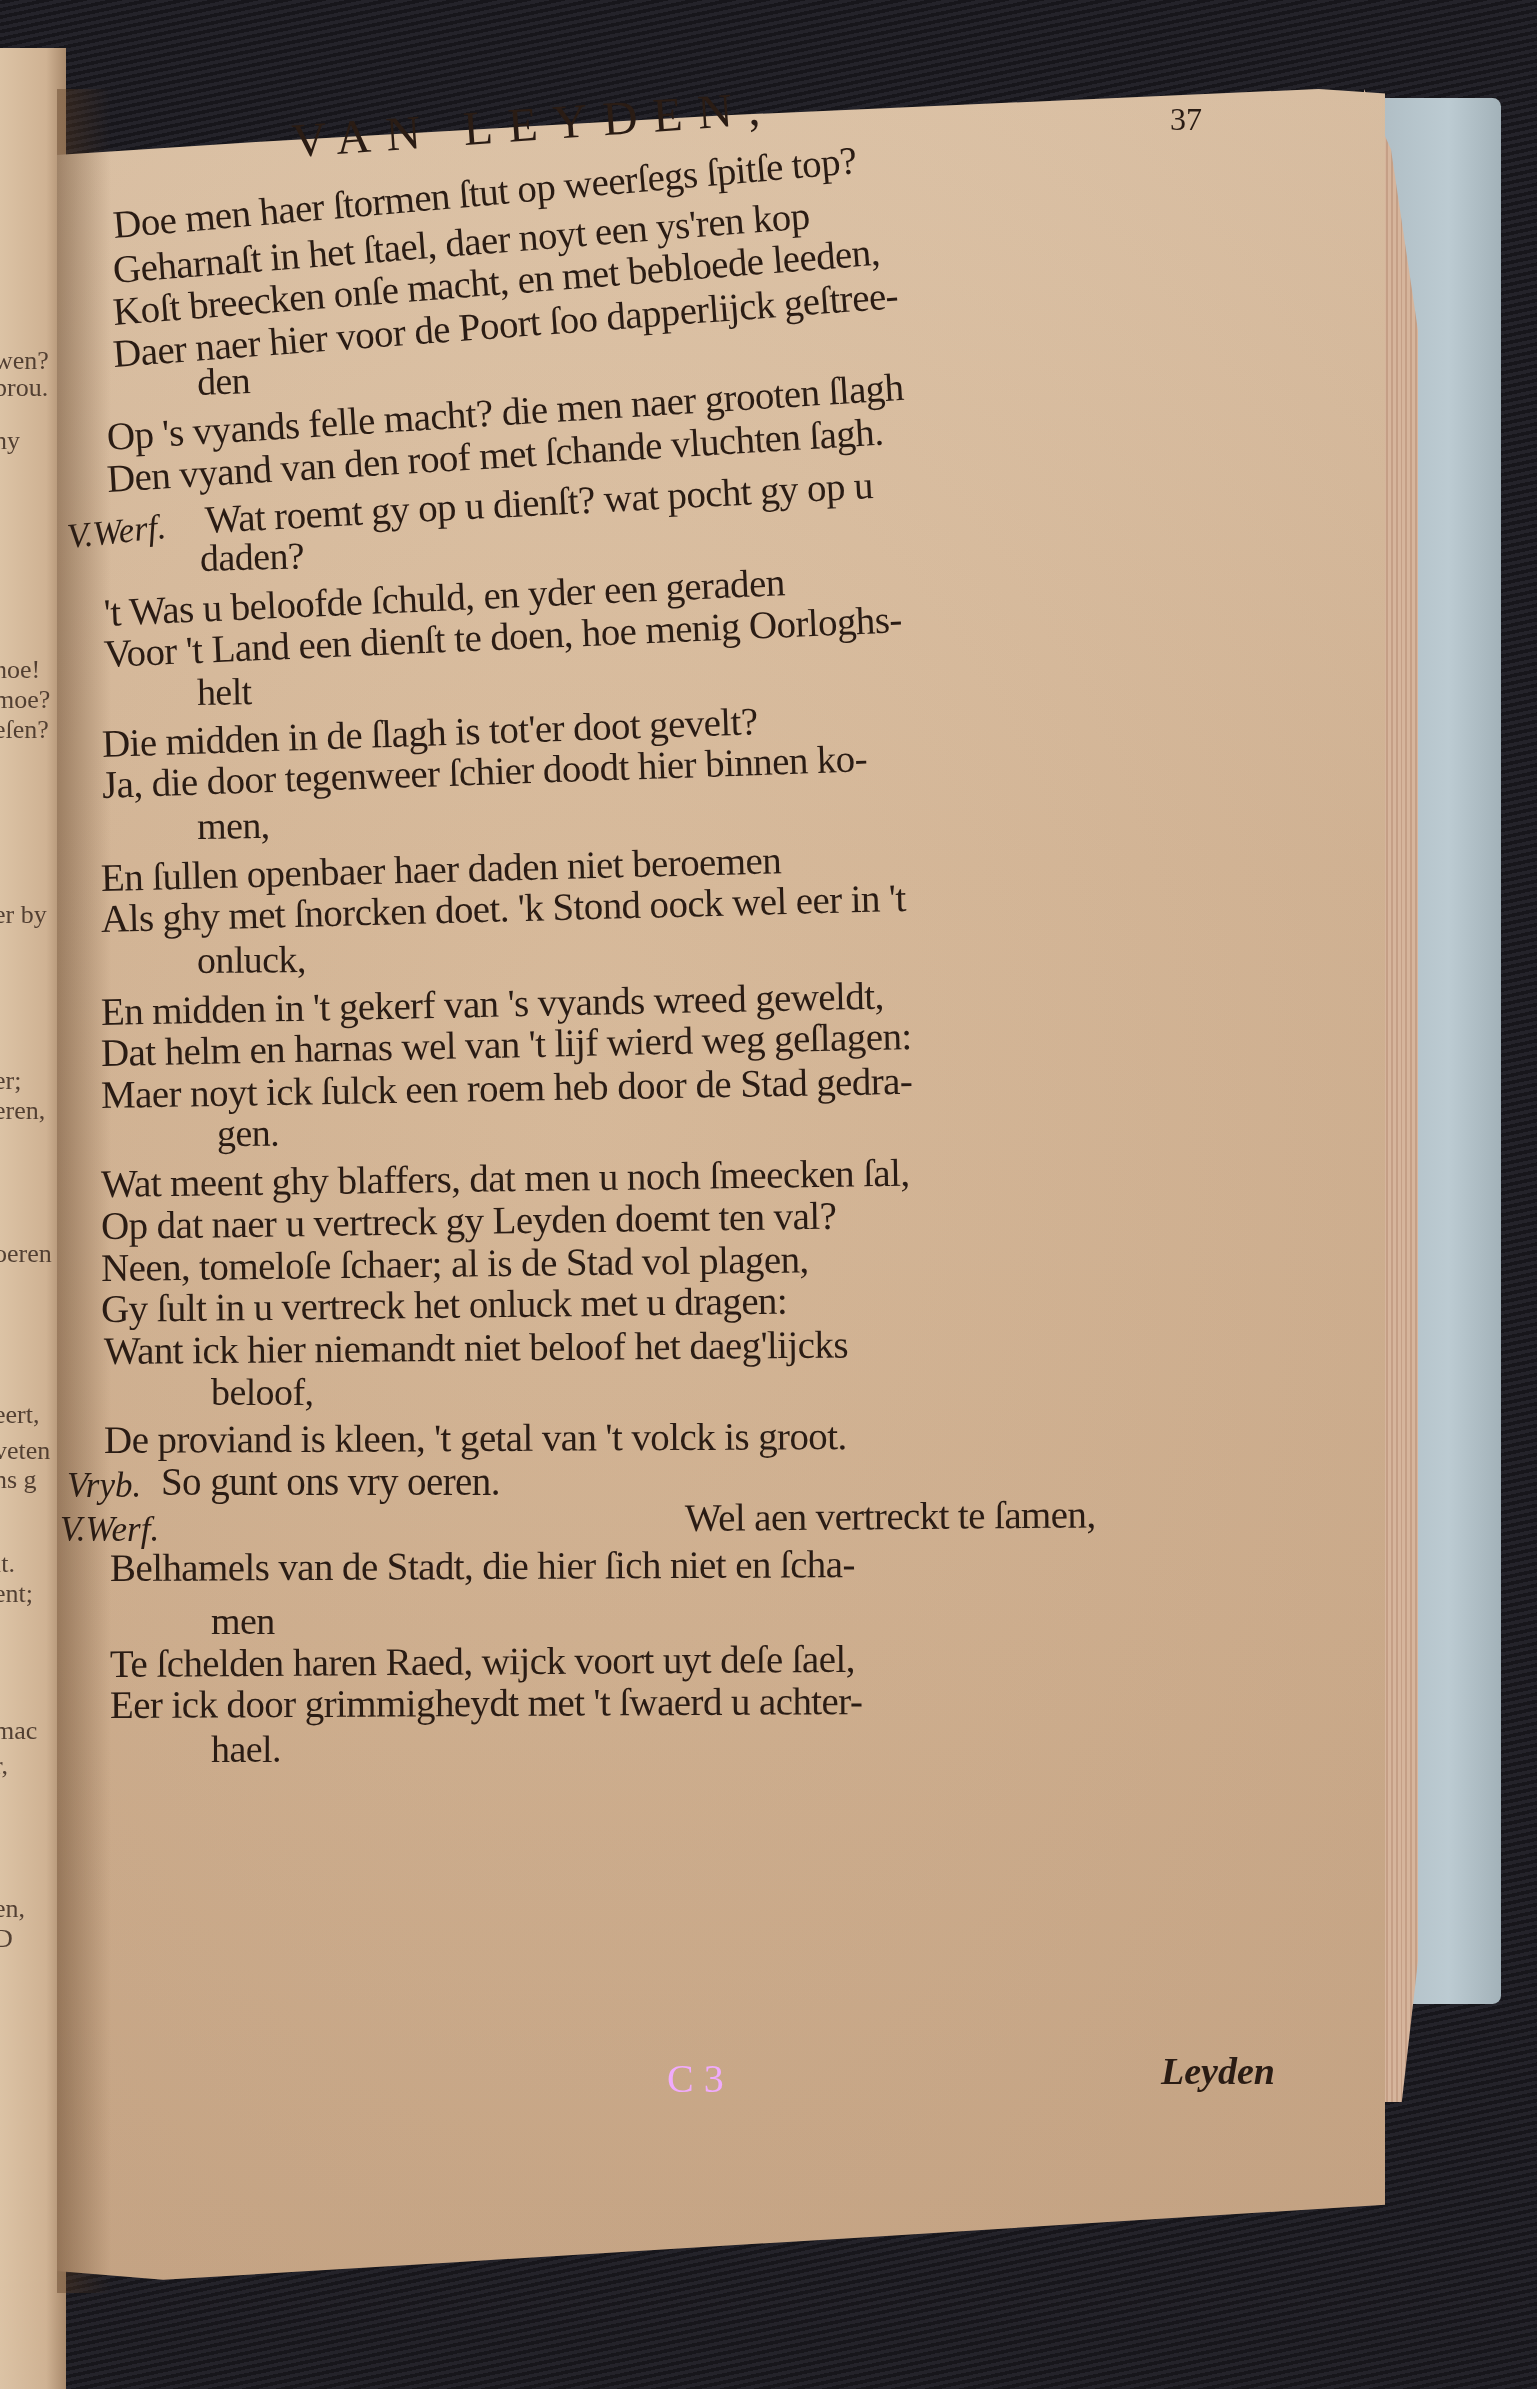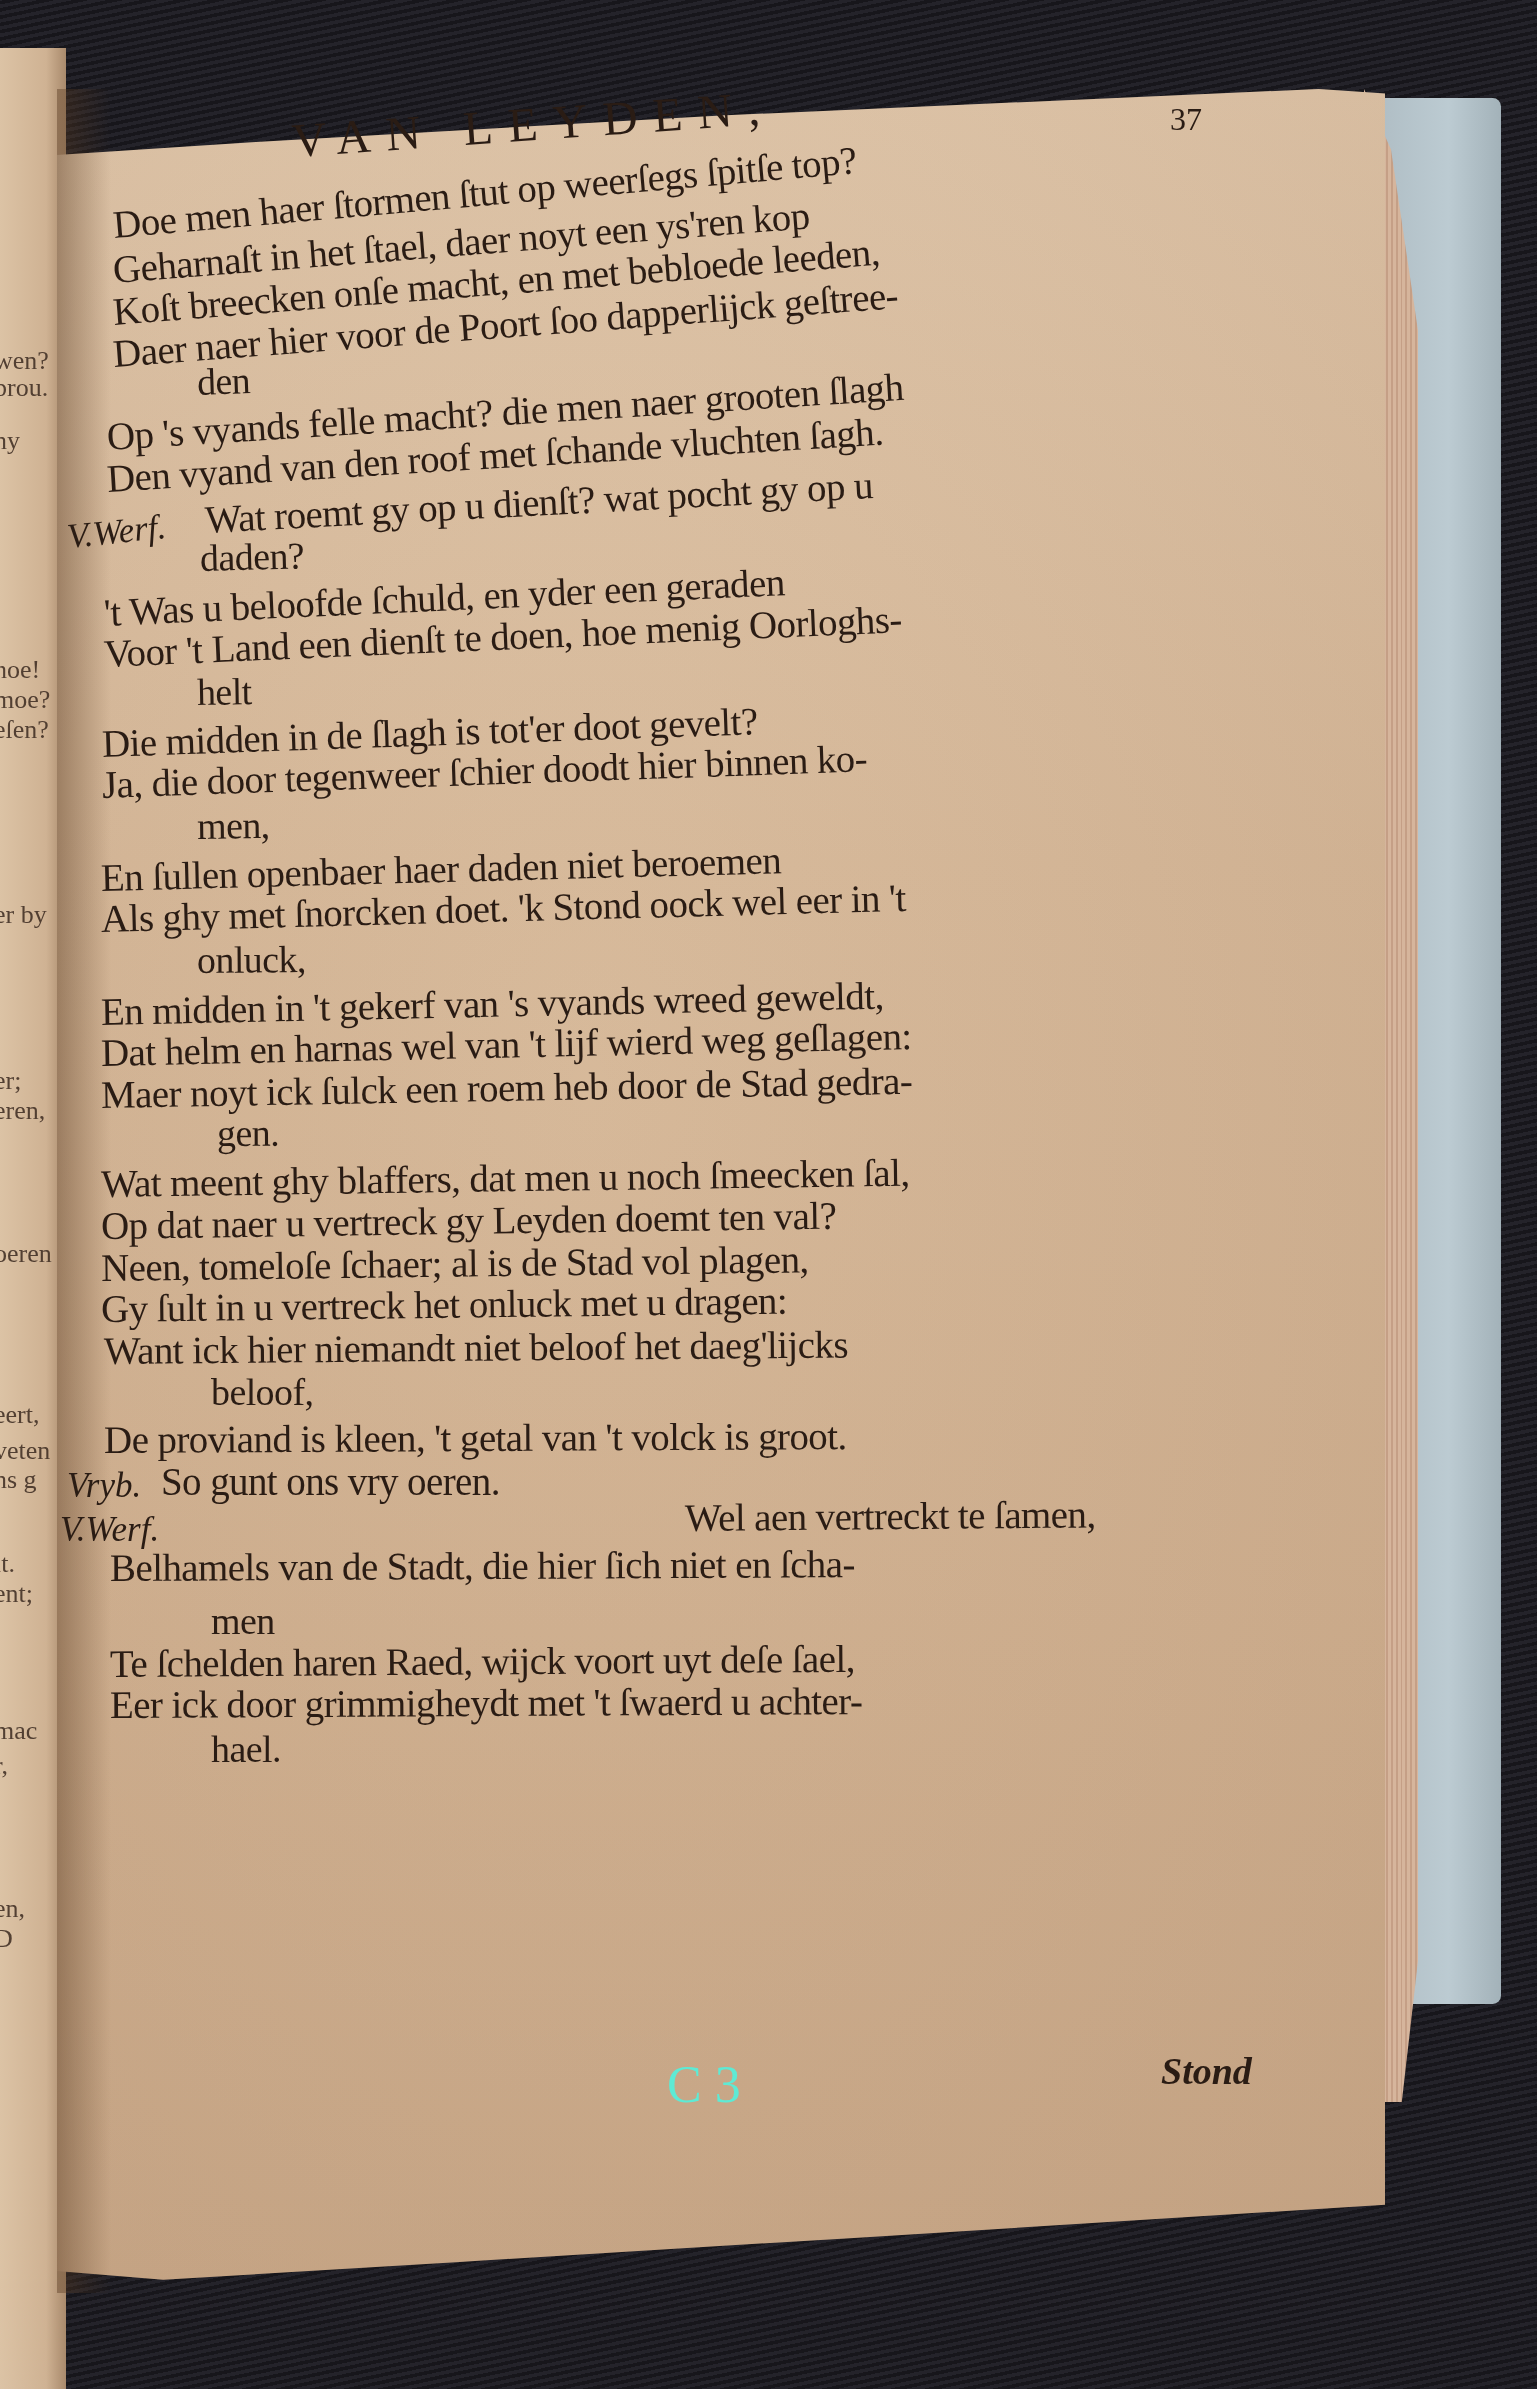--- a/index.html
+++ b/index.html
@@ -50,21 +50,21 @@
     font-size:39px; line-height:1; letter-spacing:-0.6px;
     transform-origin:left center;
   }
   .cont { font-size:38px; }
   .speaker { font-style:italic; font-size:35px; color:#2a1c14; position:absolute; white-space:nowrap; }
   .header {
     position:absolute; left:292px; top:113px; font-size:48px; letter-spacing:15.5px; color:#2a1c14;
     transform:rotate(-4deg); transform-origin:left center; white-space:nowrap;
   }
   .pagenum { position:absolute; left:1170px; top:101px; font-size:32px; color:#2a1c14; }
-  .signature { position:absolute; left:667px; top:2055px; font-size:52px; color:#5eead4; }
+  .signature { position:absolute; left:667px; top:2055px; font-size:40px; color:#f0abfc; }
   .catchword { position:absolute; left:1161px; top:2049px; font-size:38px; font-style:italic; font-weight:bold; color:#2a1c14; }
 </style>
 </head>
 <body>
 
 <div class="fabric"></div>
 <div class="blue-board"></div>
 <div class="fore-edge"></div>
 
 <div class="left-page">
@@ -132,15 +132,15 @@
   <div class="line" style="left:161px;top:1462px">So gunt ons vry oeren.</div>
   <div class="speaker" style="left:60px;top:1510px">V.Werf.</div>
   <div class="line" style="left:685px;top:1498px;transform:rotate(-0.5deg)">Wel aen vertreckt te ſamen,</div>
   <div class="line" style="left:110px;top:1548px;transform:rotate(-0.3deg)">Belhamels  van de Stadt,  die hier  ſich  niet  en  ſcha-</div>
   <div class="line cont" style="left:211px;top:1602px">men</div>
   <div class="line" style="left:110px;top:1644px;transform:rotate(-0.4deg)">Te ſchelden haren Raed,  wijck voort uyt deſe ſael,</div>
   <div class="line" style="left:110px;top:1685px;transform:rotate(-0.3deg)">Eer  ick  door  grimmigheydt  met 't ſwaerd u achter-</div>
   <div class="line cont" style="left:211px;top:1730px">hael.</div>
 
   <div class="signature" style="top:2055px">C 3</div>
-  <div class="catchword" style="top:2049px">Stond</div>
+  <div class="catchword" style="top:2049px">Leyden</div>
 </div>
 
 
 </body></html>

